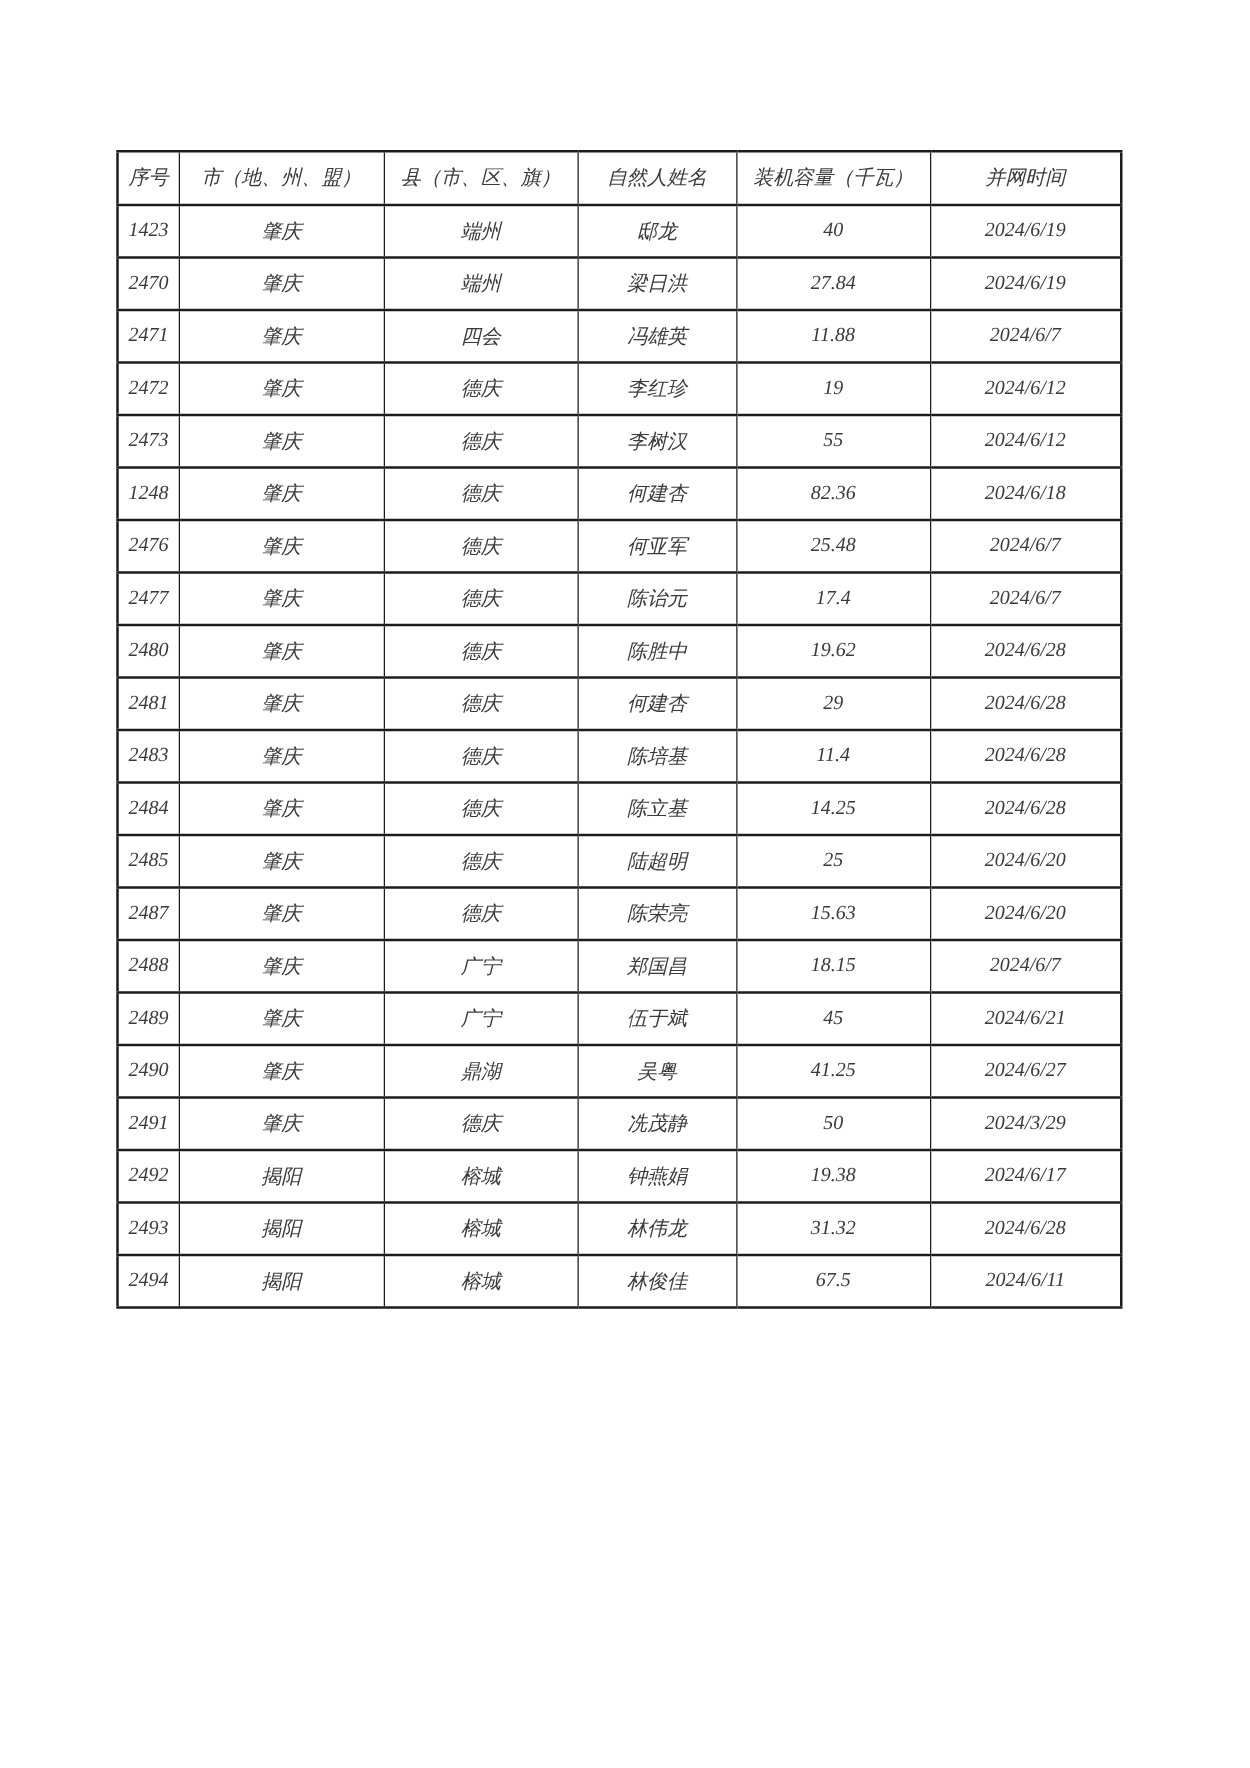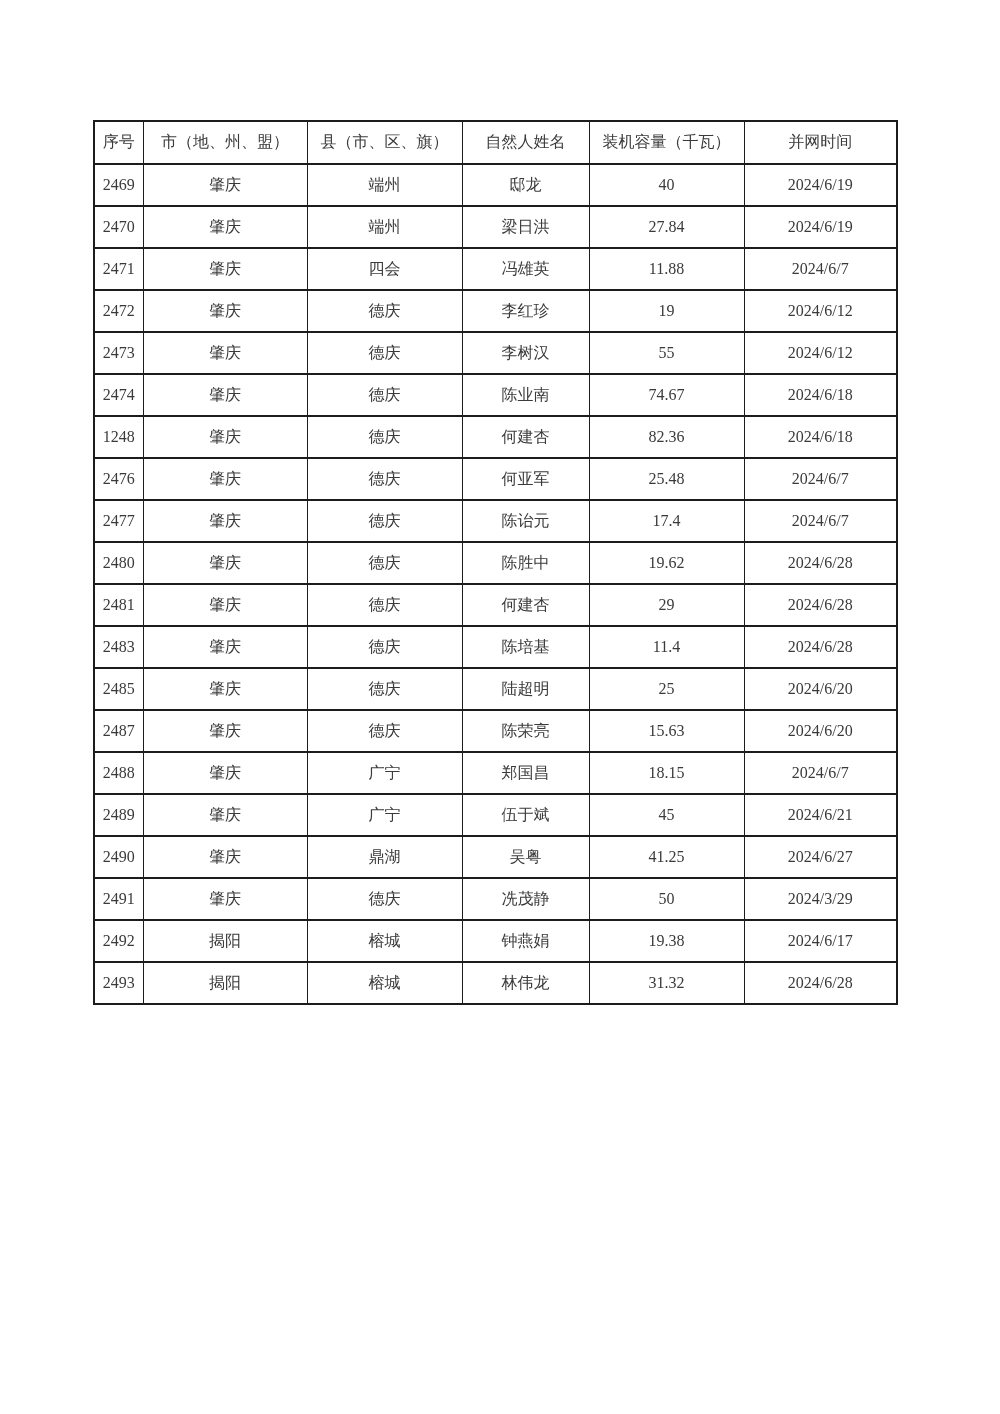--- a/index.html
+++ b/index.html
@@ -7,20 +7,21 @@
     padding: 0;
     background: #ffffff;
     font-family: "Liberation Serif", "DejaVu Serif", serif;
   }
   .page {
     position: relative;
     width: 899px;
     height: 1414px;
     background: #ffffff;
     overflow: hidden;
+    font-style: italic;
   }
   table.data-table {
     position: absolute;
     left: 93px;
     top: 120px;
     width: 803px;
     border-collapse: collapse;
     table-layout: fixed;
     color: #3a3a3a;
     font-size: 16px;
@@ -68,21 +69,21 @@
         <th>序号</th>
         <th>市（地、州、盟）</th>
         <th>县（市、区、旗）</th>
         <th>自然人姓名</th>
         <th>装机容量（千瓦）</th>
         <th>并网时间</th>
       </tr>
     </thead>
     <tbody id="table-body">
         <tr>
-          <td>2469</td>
+          <td>1423</td>
           <td>肇庆</td>
           <td>端州</td>
           <td>邸龙</td>
           <td>40</td>
           <td>2024/6/19</td>
         </tr>
         <tr>
           <td>2470</td>
           <td>肇庆</td>
           <td>端州</td>
@@ -108,28 +109,20 @@
         </tr>
         <tr>
           <td>2473</td>
           <td>肇庆</td>
           <td>德庆</td>
           <td>李树汉</td>
           <td>55</td>
           <td>2024/6/12</td>
         </tr>
         <tr>
-          <td>2474</td>
-          <td>肇庆</td>
-          <td>德庆</td>
-          <td>陈业南</td>
-          <td>74.67</td>
-          <td>2024/6/18</td>
-        </tr>
-        <tr>
           <td>1248</td>
           <td>肇庆</td>
           <td>德庆</td>
           <td>何建杏</td>
           <td>82.36</td>
           <td>2024/6/18</td>
         </tr>
         <tr>
           <td>2476</td>
           <td>肇庆</td>
@@ -161,20 +154,28 @@
           <td>何建杏</td>
           <td>29</td>
           <td>2024/6/28</td>
         </tr>
         <tr>
           <td>2483</td>
           <td>肇庆</td>
           <td>德庆</td>
           <td>陈培基</td>
           <td>11.4</td>
+          <td>2024/6/28</td>
+        </tr>
+        <tr>
+          <td>2484</td>
+          <td>肇庆</td>
+          <td>德庆</td>
+          <td>陈立基</td>
+          <td>14.25</td>
           <td>2024/6/28</td>
         </tr>
         <tr>
           <td>2485</td>
           <td>肇庆</td>
           <td>德庆</td>
           <td>陆超明</td>
           <td>25</td>
           <td>2024/6/20</td>
         </tr>
@@ -227,15 +228,23 @@
           <td>2024/6/17</td>
         </tr>
         <tr>
           <td>2493</td>
           <td>揭阳</td>
           <td>榕城</td>
           <td>林伟龙</td>
           <td>31.32</td>
           <td>2024/6/28</td>
         </tr>
+        <tr>
+          <td>2494</td>
+          <td>揭阳</td>
+          <td>榕城</td>
+          <td>林俊佳</td>
+          <td>67.5</td>
+          <td>2024/6/11</td>
+        </tr>
       </tbody>
   </table>
 </div>
 
 </body></html>

